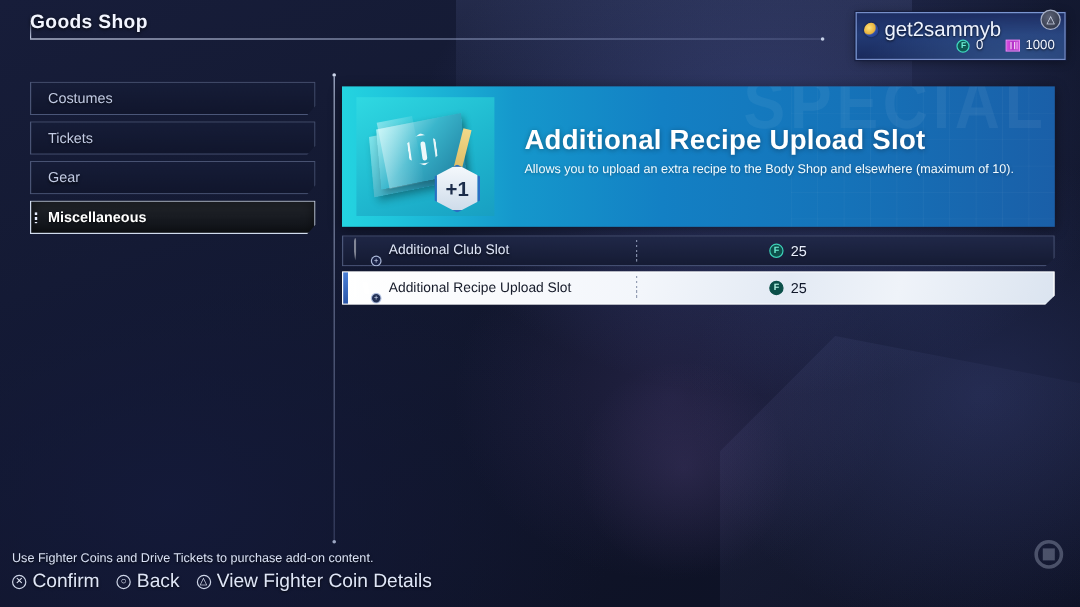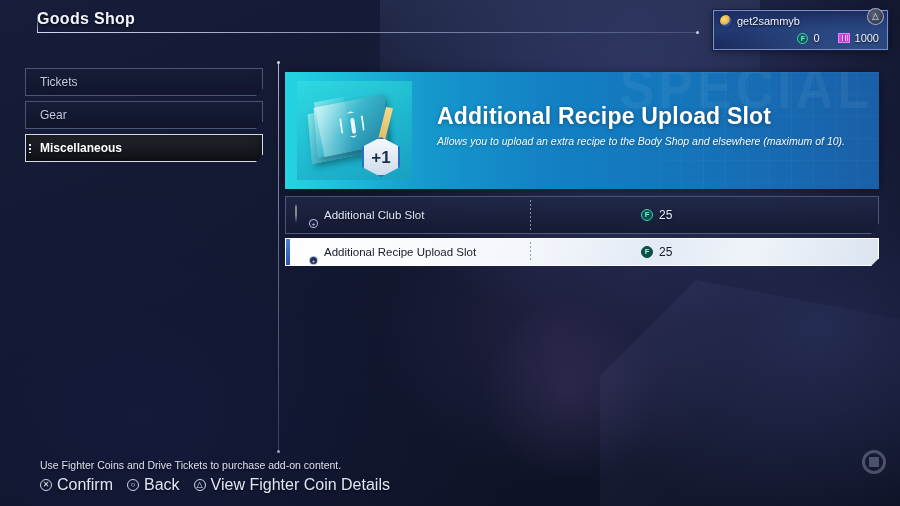--- a/index.html
+++ b/index.html
@@ -33,21 +33,21 @@
   .bg-shape-2 {
     left: 480px; top: 300px; width: 180px; height: 180px;
     background: radial-gradient(ellipse at center, rgba(140,110,190,0.14), rgba(140,110,190,0) 70%);
   }
   .bg-shape-3 {
     left: 380px; top: 0px; width: 380px; height: 120px;
     background: linear-gradient(180deg, rgba(130,145,215,0.13), rgba(130,145,215,0));
   }
 
   
-  #header { position: absolute; left: 12px; top: 0; width: 832px; height: 56px; padding-left: 26px; }
+  #header { position: absolute; left: 0; top: 0; width: 832px; height: 56px; padding-left: 26px; }
   #page-title {
     position: absolute; left: 25px; top: 10px;
     font-size: 16px; font-weight: bold; letter-spacing: 0.3px;
     color: #f2f5ff;
     text-shadow: 0 1px 3px rgba(0,0,0,0.8);
   }
   #title-tick {
     position: absolute; left: 25px; top: 12px;
     width: 1px; height: 20px;
     background: linear-gradient(180deg, rgba(220,230,255,0) 0%, rgba(220,230,255,0.85) 100%);
@@ -76,21 +76,21 @@
   #user-name-row {
     position: absolute; left: 6px; top: 4px;
     display: flex; align-items: center; gap: 5px;
   }
   #avatar {
     width: 12px; height: 12px; border-radius: 50%;
     background: radial-gradient(circle at 35% 35%, #ffe27a 0%, #e8b23c 45%, #2f4ea8 55%, #1d3170 100%);
     box-shadow: 0 0 2px rgba(0,0,0,0.6);
     flex: none;
   }
-  #user-name { font-size: 11px; color: #eef3ff; text-shadow: 0 1px 2px rgba(0,0,0,0.8); text-align: center; }
+  #user-name { font-size: 17px; color: #eef3ff; text-shadow: 0 1px 2px rgba(0,0,0,0.8); text-align: center; }
   #currency-row {
     position: absolute; right: 8px; top: 21px;
     display: flex; align-items: center; gap: 18px;
   }
   .currency { display: flex; align-items: center; gap: 5px; }
   .currency-value { font-size: 11px; color: #f0f4ff; text-shadow: 0 1px 2px rgba(0,0,0,0.8); }
   .coin-icon {
     width: 11px; height: 11px; border-radius: 50%;
     background: #0e5a52;
     border: 1px solid #3fd9bf;
@@ -247,28 +247,27 @@
   #banner-title {
     position: absolute; left: 152px; top: 31px;
     font-size: 23px; font-weight: bold; color: #ffffff;
     letter-spacing: 0.2px;
     text-shadow: 0 1px 4px rgba(0,0,0,0.35);
   }
   #banner-desc {
     position: absolute; left: 152px; top: 63px;
     font-size: 10.5px; color: #f2fbff;
     text-shadow: 0 1px 3px rgba(0,0,0,0.3);
-    font-style: italic;
   }
 
   
   #item-list { position: absolute; left: 285px; top: 196px; width: 594px; }
   .item-row {
     position: relative;
-    height: 38px; margin-bottom: 4px;
+    height: 26px; margin-bottom: 4px;
     display: flex; align-items: center;
     border: 1px solid rgba(150,168,210,0.40);
     background: linear-gradient(180deg, rgba(32,40,72,0.88), rgba(20,26,50,0.92));
     clip-path: polygon(0 0, 100% 0, 100% 72%, calc(100% - 8px) 100%, 0 100%);
   }
   .item-row.selected {
     height: 28px;
     border: 1px solid rgba(255,255,255,0.95);
     background:
       linear-gradient(105deg, #ffffff 0%, #f3f6fb 42%, #e3eaf4 62%, #eff3f9 78%, #dbe4f0 100%);
@@ -334,21 +333,21 @@
     width: 12px; height: 12px; border-radius: 50%;
     background: #0d4f4a; border: 1px solid #3ccfb6;
     color: #6ff0d6; font-size: 7.5px; font-weight: bold;
     display: flex; align-items: center; justify-content: center; line-height: 1;
   }
   .item-row.selected .price-coin {
     background: #0b4f49; border-color: #0b4f49; color: #b6f5e6;
   }
 
   
-  #footer { position: absolute; left: 40px; bottom: 12px; }
+  #footer { position: absolute; left: 10px; bottom: 12px; }
   #footer-note { font-size: 10.5px; color: #d9e1f5; text-shadow: 0 1px 2px rgba(0,0,0,0.75); margin-bottom: 5px; }
   #footer-hints { display: flex; align-items: center; gap: 14px; }
   .hint { display: flex; align-items: center; gap: 5px; }
   .hint-glyph {
     width: 12px; height: 12px; border-radius: 50%;
     border: 1px solid rgba(225,233,250,0.9);
     color: #e9eefc; font-size: 8px; line-height: 1;
     display: flex; align-items: center; justify-content: center;
   }
   .hint-label { font-size: 16px; color: #dfe6f7; text-shadow: 0 1px 2px rgba(0,0,0,0.75); }
@@ -399,20 +398,23 @@
         <span class="ticket-icon"></span>
         <span class="currency-value">1000</span>
       </div>
     </div>
     <div id="triangle-hint">△</div>
   </div>
 
   <div id="vdivider"></div>
 
   <div id="sidebar">
+    <div class="side-item">
+      <span>Costumes</span>
+    </div>
     <div class="side-item">
       <span>Tickets</span>
     </div>
     <div class="side-item">
       <span>Gear</span>
     </div>
     <div class="side-item selected">
       <span class="side-marker"></span>
       <span>Miscellaneous</span>
     </div>

